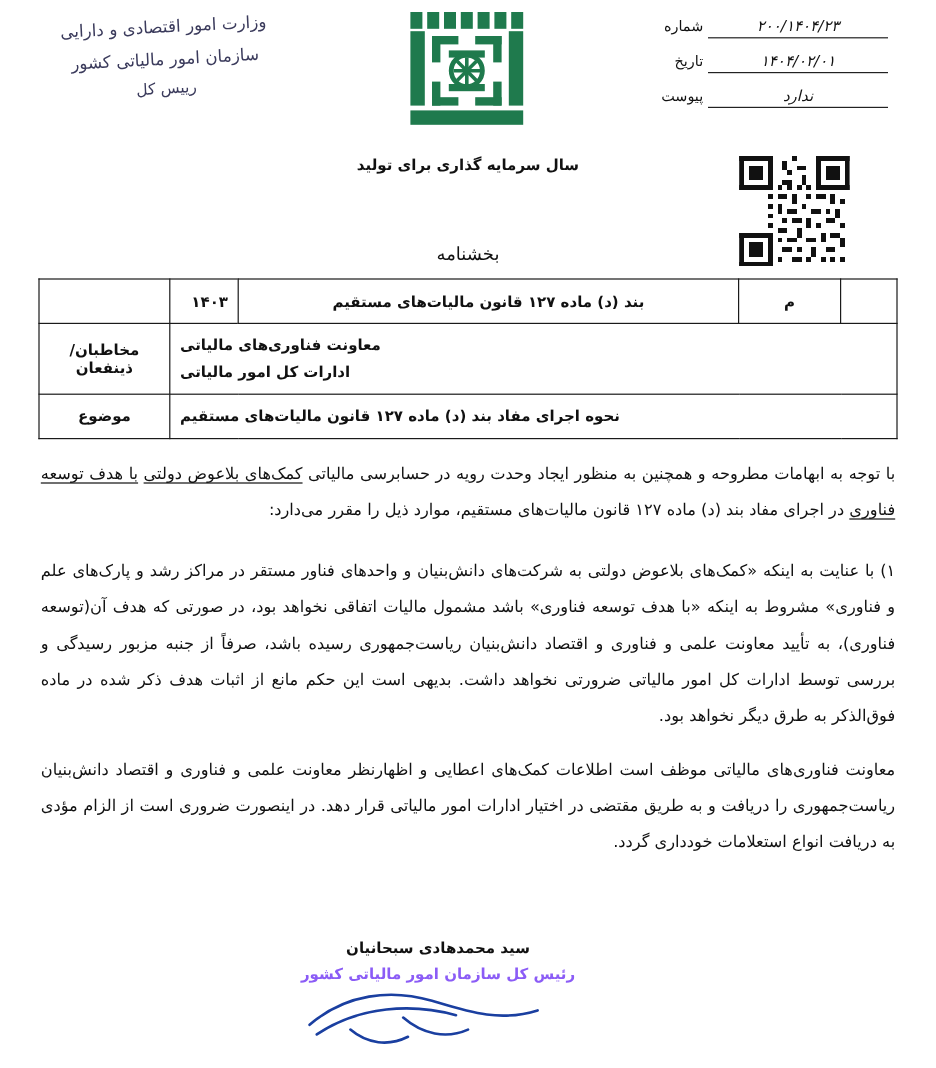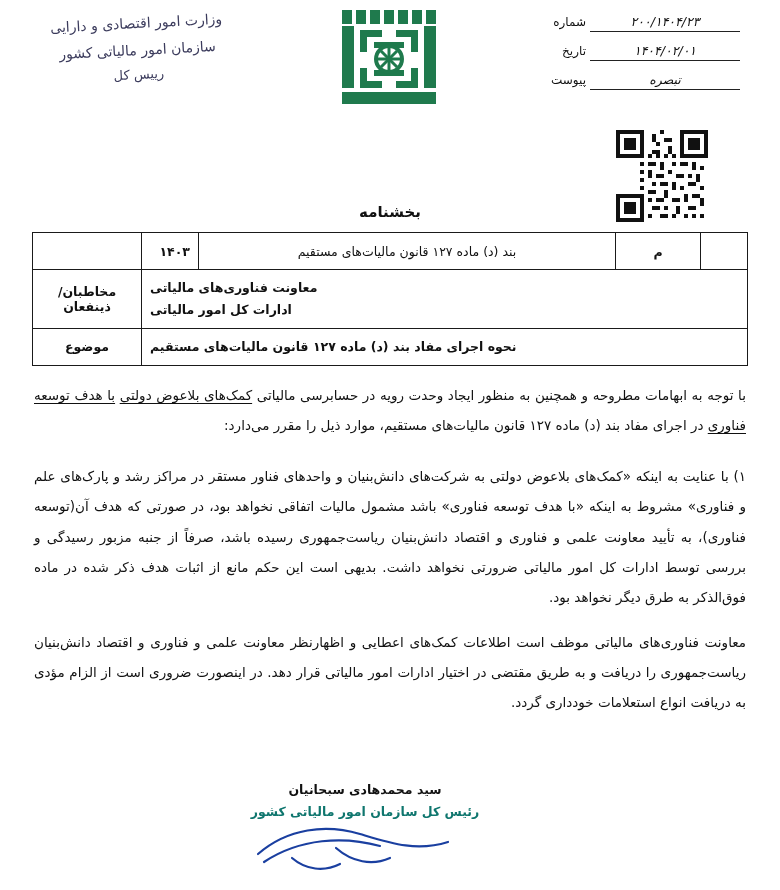--- a/index.html
+++ b/index.html
@@ -123,21 +123,21 @@
     font-weight: bold;
     color: #111;
   }
   .doc-type {
     position: absolute;
     top: 203px;
     left: 0;
     right: 0;
     text-align: center;
     font-size: 15px;
-    font-weight: bold;
+    font-weight: normal;
     color: #111;
   }
 
   
   .tbl {
     position: absolute;
     top: 232px;
     right: 32px;
     width: 716px;
     border-collapse: collapse;
@@ -151,21 +151,21 @@
   }
   .row1 td { height: 22px; }
   .cell-year {
     width: 40px;
     font-weight: bold;
     font-size: 13px;
   }
   .cell-year-spacer { width: 28px; }
   .cell-subject-top {
     text-align: center;
-    font-weight: normal;
+    font-weight: bold;
     font-size: 13px;
   }
   .cell-num { width: 68px; text-align: center; font-weight: bold; }
   .cell-num-spacer { width: 30px; }
 
   .lbl-cell {
     width: 92px;
     text-align: center;
     font-weight: bold;
     font-size: 13px;
@@ -213,21 +213,21 @@
     color: #111;
   }
   .sign-title {
     position: absolute;
     top: 22px;
     right: 290px;
     width: 250px;
     text-align: center;
     font-size: 12.5px;
     font-weight: bold;
-    color: #0f766e;
+    color: #8b5cf6;
   }
   .sign-mark {
     position: absolute;
     top: 36px;
     right: 300px;
     width: 240px;
     height: 58px;
   }
 </style>
 </head>
@@ -240,21 +240,21 @@
     <div class="hdr-left-box">
       <div class="hdr-row">
         <span class="hdr-value">۲۰۰/۱۴۰۴/۲۳</span>
         <span class="hdr-label">شماره</span>
       </div>
       <div class="hdr-row">
         <span class="hdr-value">۱۴۰۴/۰۲/۰۱</span>
         <span class="hdr-label">تاریخ</span>
       </div>
       <div class="hdr-row">
-        <span class="hdr-value">تبصره</span>
+        <span class="hdr-value">ندارد</span>
         <span class="hdr-label">پیوست</span>
       </div>
     </div>
 
     <div class="logo-wrap">
       <svg width="108" height="100" viewBox="0 0 108 100" aria-hidden="true">
         <g fill="#1f7a4d">
 
           <rect x="6" y="2" width="10" height="14"></rect>
           <rect x="20" y="2" width="10" height="14"></rect>
@@ -367,20 +367,21 @@
         <rect x="8" y="21" width="1" height="1"></rect>
           <rect x="11" y="21" width="2" height="1"></rect>
         <rect x="14" y="21" width="1" height="1"></rect>
           <rect x="17" y="21" width="1" height="1"></rect>
         <rect x="19" y="21" width="1" height="1"></rect>
           <rect x="21" y="21" width="1" height="1"></rect>
       </g>
     </svg>
   </div>
 
+  <div class="slogan">سال سرمایه گذاری برای تولید</div>
   <div class="doc-type">بخشنامه</div>
 
   <table class="tbl">
     <tbody>
       <tr class="row1">
         <td class="cell-num-spacer"></td>
         <td class="cell-num">م</td>
         <td class="cell-subject-top">بند (د) ماده ۱۲۷ قانون مالیات‌های مستقیم</td>
         <td class="cell-year">۱۴۰۳</td>
         <td class="cell-year-spacer"></td>

